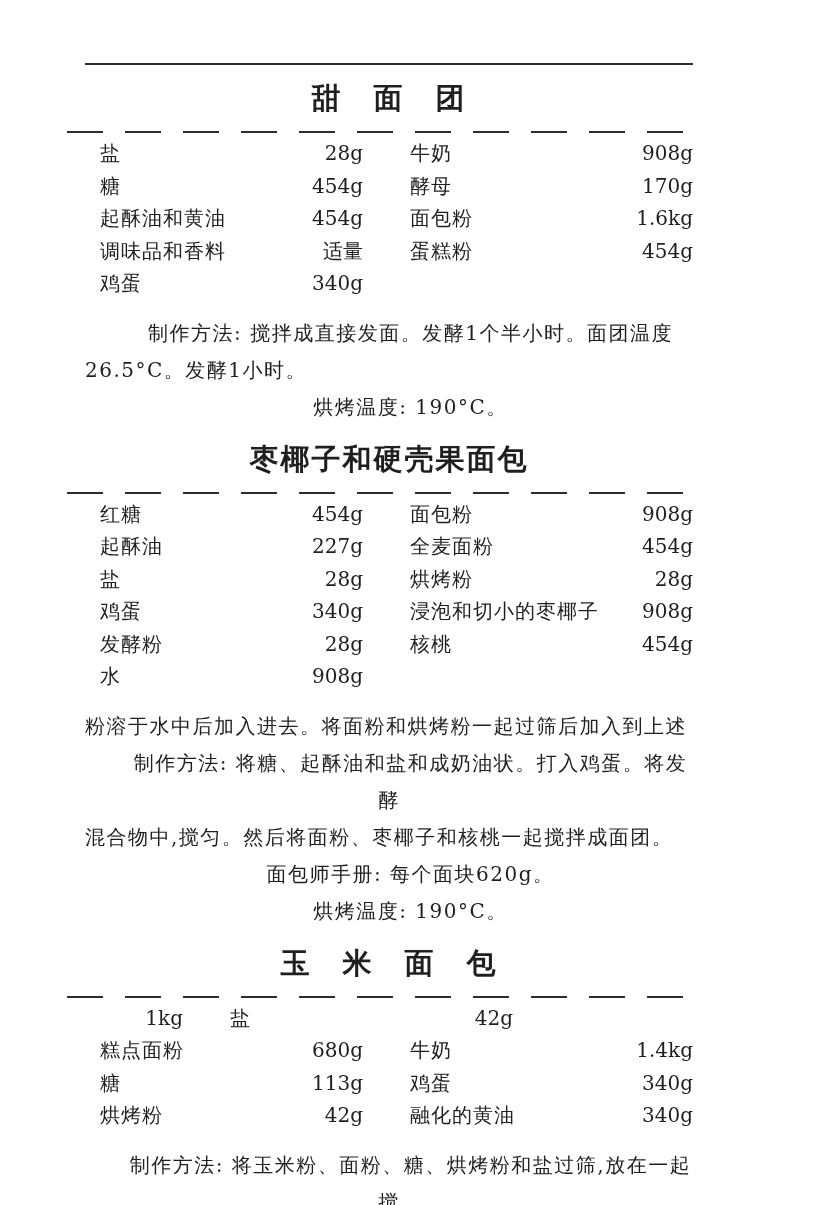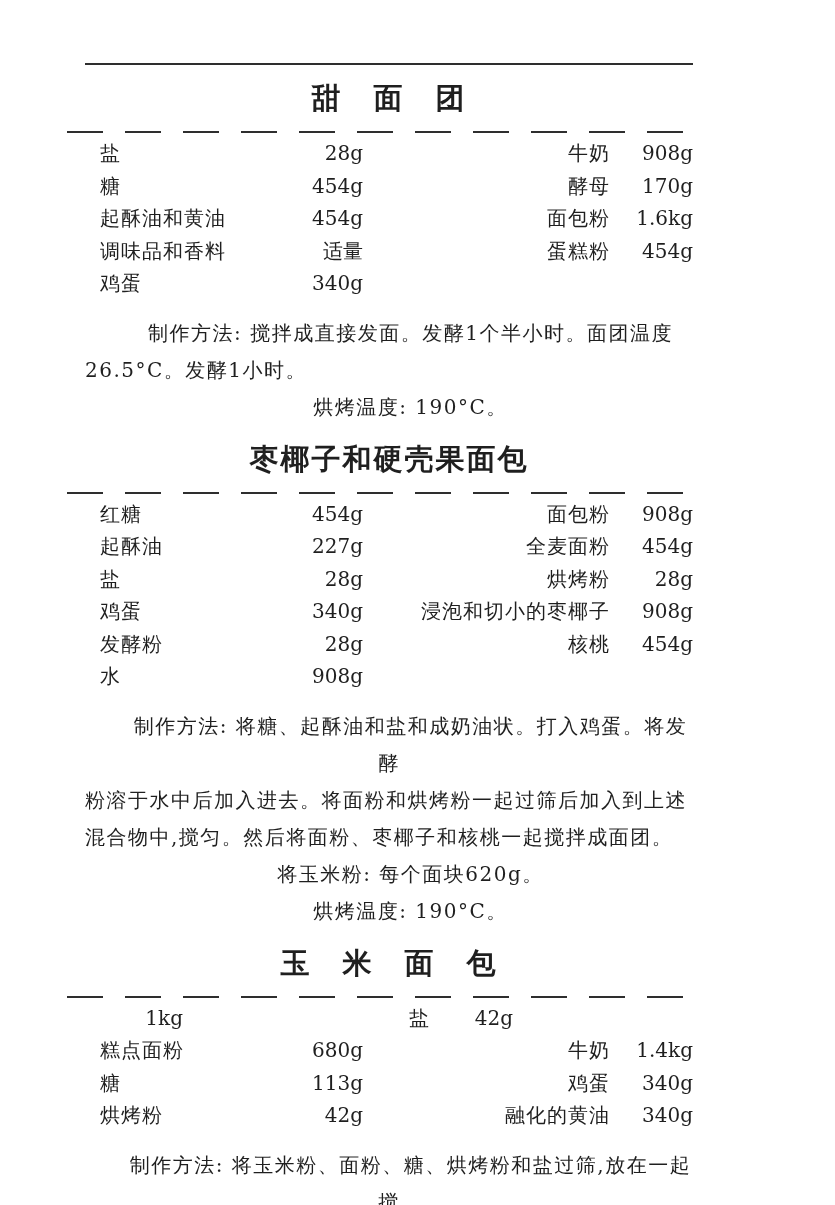--- a/index.html
+++ b/index.html
@@ -30,21 +30,21 @@
     height:2px; margin-top:12px; margin-left:-18px; width:626px;
     background-image:repeating-linear-gradient(90deg,
       var(--rule) 0 36px, transparent 36px 58px);
   }
 
   
   .ing-table { margin-top:7px; }
   .ing-row { display:flex; align-items:baseline; height:32.5px; font-size:20px; letter-spacing:1px; }
   .ing-row .c1 { margin-left:15px; width:165px; }
   .ing-row .c2 { width:98px; text-align:right; letter-spacing:0; }
-  .ing-row .c3 { margin-left:47px; width:200px;text-align:right; }
+  .ing-row .c3 { margin-left:47px; width:200px; }
   .ing-row .c4 { width:83px; text-align:right; letter-spacing:0; }
 
   
   .para { margin-top:12px; }
   .para-line { font-size:20px; line-height:37px; letter-spacing:1.5px; }
   .para-line.indent { text-indent:43px;text-align:center; }
 </style>
 </head>
 <body>
 
@@ -133,24 +133,24 @@
       </div>
       <div class="ing-row">
         <span class="c1">水</span>
         <span class="c2">908g</span>
         <span class="c3"></span>
         <span class="c4"></span>
       </div>
     </div>
 
     <div class="para">
+      <div class="para-line">粉溶于水中后加入进去。将面粉和烘烤粉一起过筛后加入到上述</div>
       <div class="para-line indent">制作方法: 将糖、起酥油和盐和成奶油状。打入鸡蛋。将发酵</div>
-      <div class="para-line">粉溶于水中后加入进去。将面粉和烘烤粉一起过筛后加入到上述</div>
       <div class="para-line">混合物中,搅匀。然后将面粉、枣椰子和核桃一起搅拌成面团。</div>
-      <div class="para-line indent">将玉米粉: 每个面块620g。</div>
+      <div class="para-line indent">面包师手册: 每个面块620g。</div>
       <div class="para-line indent">烘烤温度: 190°C。</div>
     </div>
   </section>
 
   <section class="recipe">
     <h2 class="recipe-title">玉　米　面　包</h2>
     <div class="dashed-rule"></div>
 
     <div class="ing-table">
       <div class="ing-row">

